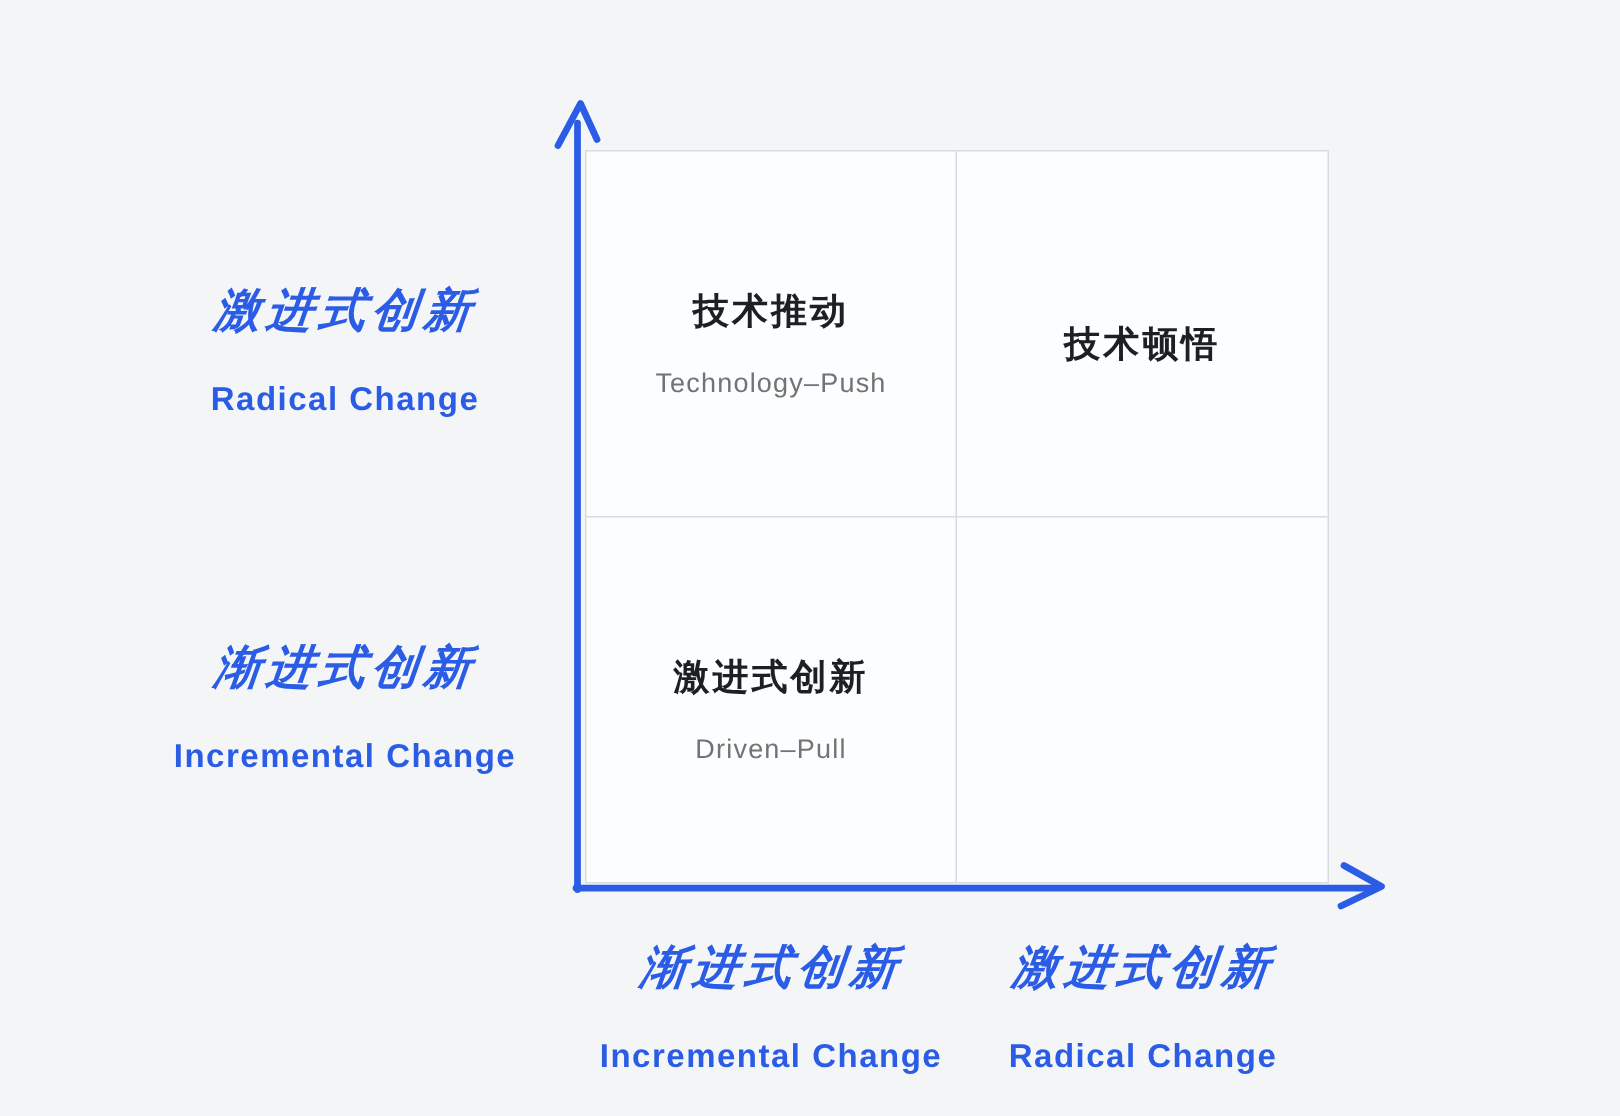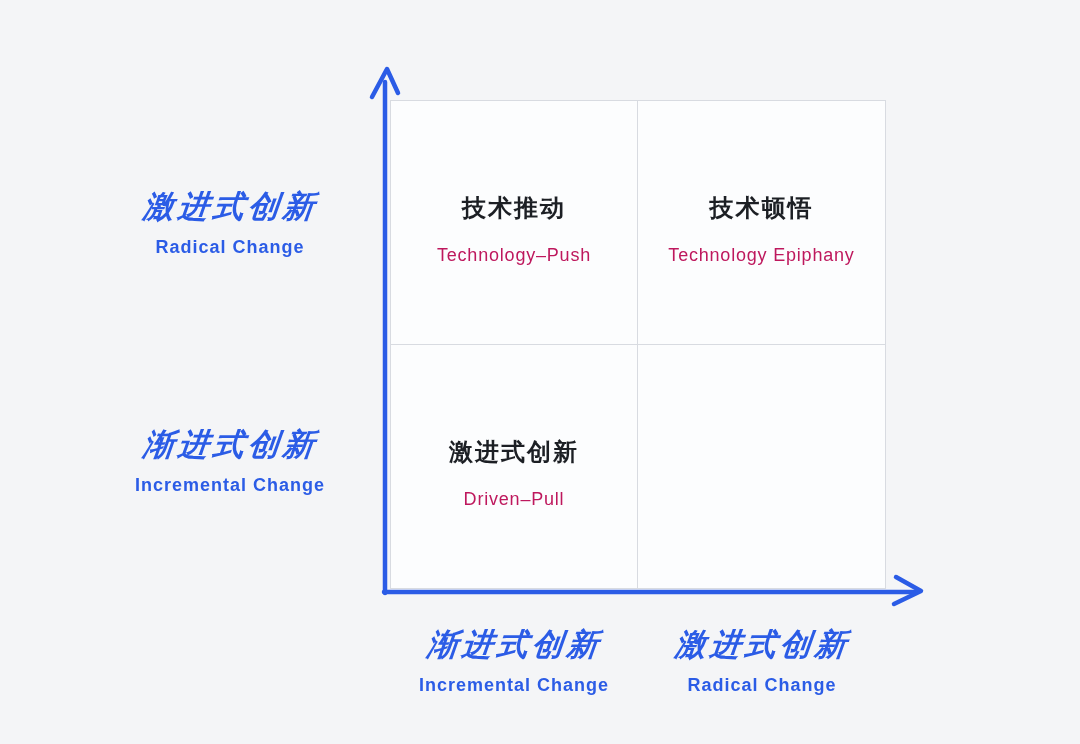--- a/index.html
+++ b/index.html
@@ -33,31 +33,31 @@
     padding-top:16px;text-align:center;
   }
   .cell-tl{border-right:1px solid var(--grid-border);border-bottom:1px solid var(--grid-border);}
   .cell-tr{border-bottom:1px solid var(--grid-border);text-align:center;}
   .cell-bl{border-right:1px solid var(--grid-border);}
   .q-zh{
     font-size:24px;font-weight:700;color:var(--text-dark);
     letter-spacing:2px;line-height:1.2;
   }
   .q-en{
-    margin-top:22px;font-size:18px;color:#be185d;letter-spacing:0.8px;line-height:1.2;
+    margin-top:22px;font-size:18px;color:#737373;letter-spacing:0.8px;line-height:1.2;
   }
 
   
   .axis-caption{position:absolute;text-align:center;color:var(--accent-blue);}
   .axis-caption .blue-zh{
     font-size:31px;font-weight:700;font-style:italic;letter-spacing:4px;line-height:1.2;
     display:inline-block;transform:skewX(-6deg);
   }
   .axis-caption .blue-en{
-    margin-top:12px;font-size:18px;font-weight:600;letter-spacing:1px;line-height:1.2;font-style:normal;
+    margin-top:28px;font-size:22px;font-weight:600;letter-spacing:1px;line-height:1.2;font-style:normal;
   }
   .side-top{left:40px;top:188px;width:380px;}
   .side-bottom{left:40px;top:426px;width:380px;}
   .bottom-left{left:390px;top:626px;width:248px;}
   .bottom-right{left:638px;top:626px;width:248px;}
 </style>
 </head>
 <body>
 
 <div class="canvas">
@@ -69,21 +69,20 @@
     <path d="M896,577 L921,591 L894,604"></path>
   </svg>
 
   <div class="grid">
     <div class="cell cell-tl">
       <div class="q-zh">技术推动</div>
       <div class="q-en">Technology–Push</div>
     </div>
     <div class="cell cell-tr">
       <div class="q-zh">技术顿悟</div>
-      <div class="q-en">Technology Epiphany</div>
     </div>
     <div class="cell cell-bl">
       <div class="q-zh">激进式创新</div>
       <div class="q-en">Driven–Pull</div>
     </div>
   </div>
 
   <div class="axis-caption side-top">
     <div><span class="blue-zh">激进式创新</span></div>
     <div class="blue-en">Radical Change</div>

